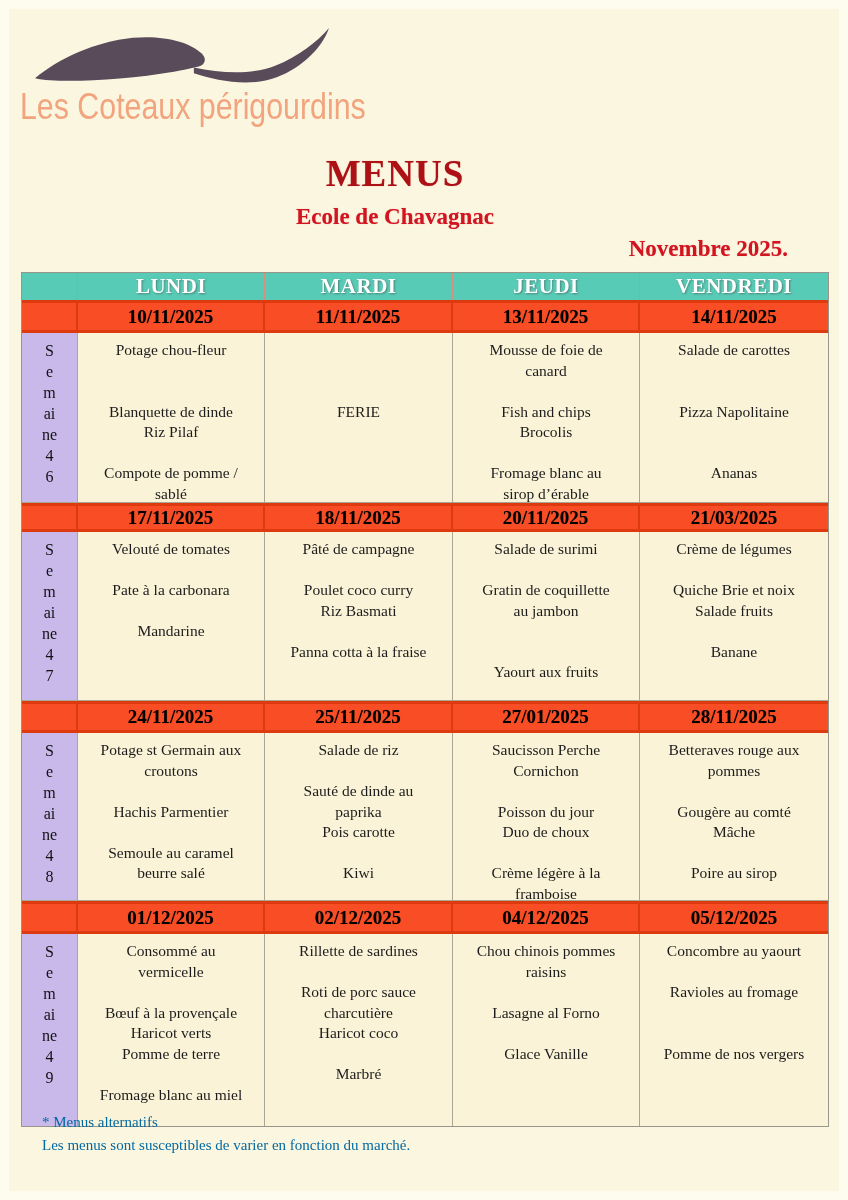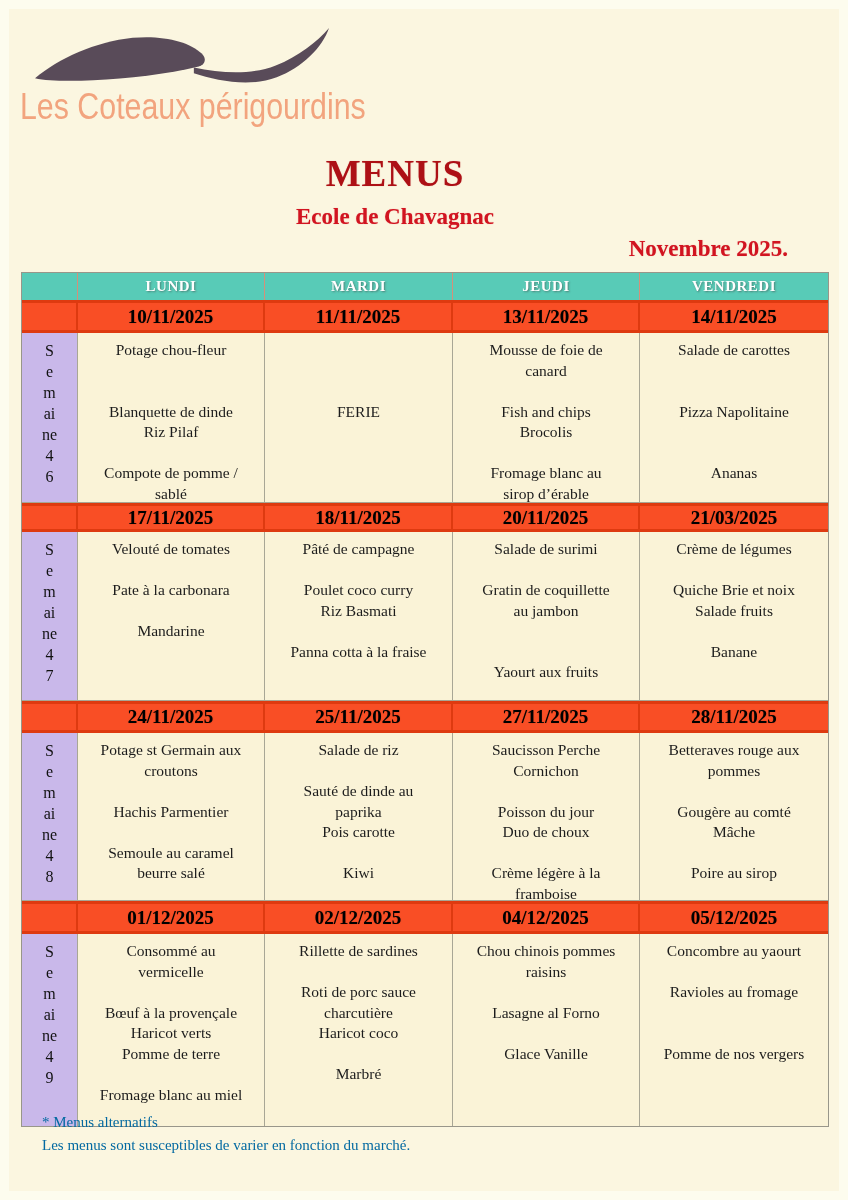--- a/index.html
+++ b/index.html
@@ -44,21 +44,21 @@
     width:806px;
     display:grid;
     grid-template-columns:56px 187px 188px 187px 188px;
     grid-template-rows:27px 33px 170px 29px 169px 32px 168px 33px 192px;
     border:1px solid #98968a;
     background:var(--cream-cell,#faf3d7);
   }
   .cell{box-sizing:border-box;text-align:center;}
   .hd{
     background:var(--teal,#58cbb7);
-    color:#fff;font-weight:bold;font-size:15px;letter-spacing:.5px;
+    color:#fff;font-weight:bold;font-size:21px;letter-spacing:.5px;
     display:flex;align-items:center;justify-content:center;
     border-right:1px solid #d4907a;
     text-shadow:1px 1px 2px rgba(60,40,40,.45);
   }
   .hd:nth-child(5n){border-right:none;}
   .date{
     background:var(--orange,#f94e25);
     border-top:3px solid var(--orange-border,#de3a10);
     border-bottom:3px solid var(--orange-border,#de3a10);
     border-right:2px solid var(--orange-border,#de3a10);
@@ -190,21 +190,21 @@
   <div class="cell menu last">Crème de légumes
 
 Quiche Brie et noix
 Salade fruits
 
 Banane</div>
 
   <div class="cell date"></div>
   <div class="cell date">24/11/2025</div>
   <div class="cell date">25/11/2025</div>
-  <div class="cell date">27/11/2025</div>
+  <div class="cell date">27/01/2025</div>
   <div class="cell date last">28/11/2025</div>
 
   <div class="cell wk">S
 e
 m
 ai
 ne
 4
 8</div>
   <div class="cell menu">Potage st Germain aux

